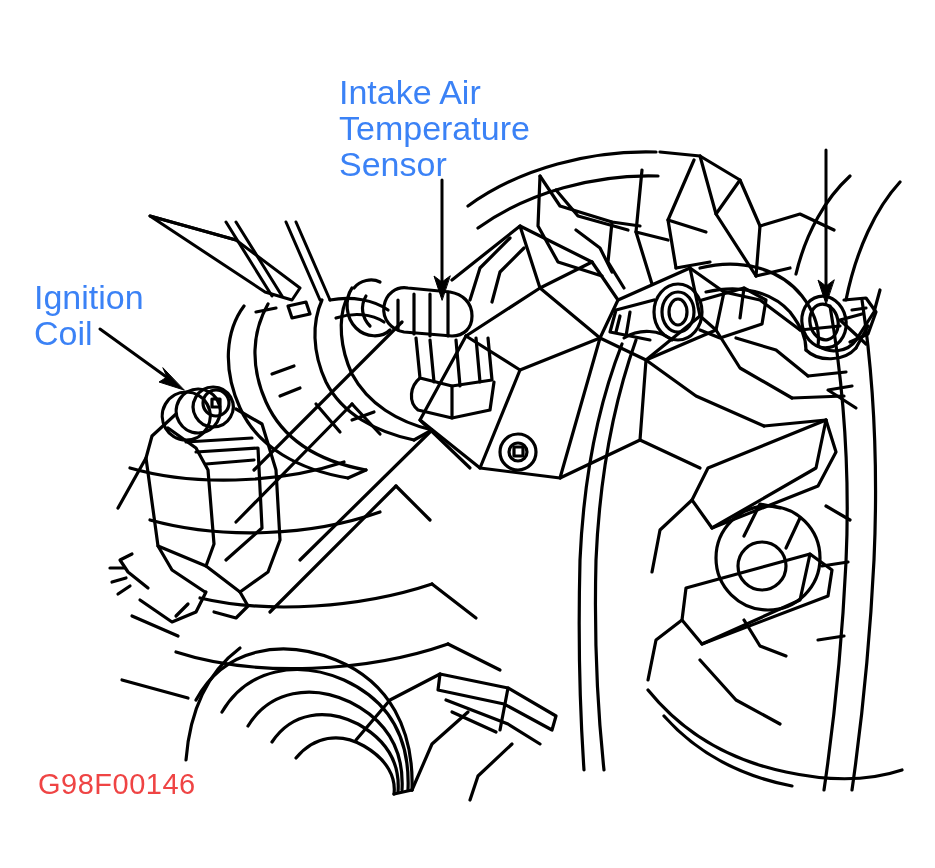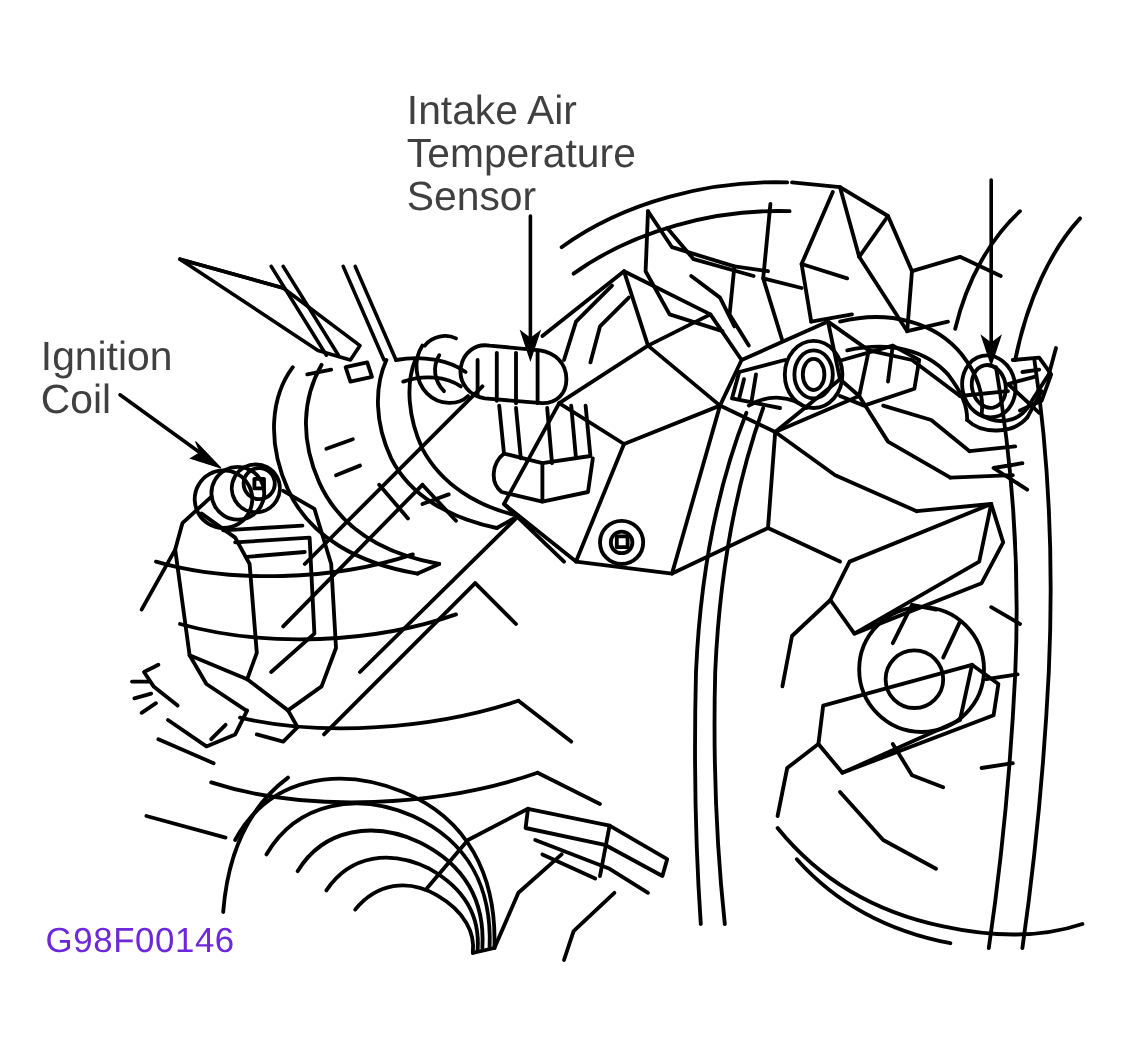--- a/index.html
+++ b/index.html
@@ -21,21 +21,21 @@
   }
   #line-art {
     position: absolute;
     left: 0;
     top: 0;
     width: 935px;
     height: 868px;
   }
   .callout {
     position: absolute;
-    color: #404040;
+    color: #3b82f6;
     font-family: "Liberation Sans", sans-serif;
     font-size: 34px;
     line-height: 36px;
     letter-spacing: 0px;
     white-space: pre-line;
     font-weight: 400;
   }
   #callout-iat {
     left: 339px;
     top: 74px;
@@ -48,21 +48,21 @@
     left: 34px;
     top: 279px;
   }
   #figure-code {
     position: absolute;
     left: 38px;
     top: 768px;
     font-family: "Liberation Sans", sans-serif;
     font-size: 29px;
     line-height: 32px;
-    color: #6d28d9;
+    color: #ef4444;
     letter-spacing: 0.5px;
   }
 </style>
 </head>
 <body>
 
 <div id="figure-root">
 
   <svg id="line-art" viewBox="0 0 935 868" xmlns="http://www.w3.org/2000/svg">
     <g fill="none" stroke="#000000" stroke-width="3.2" stroke-linecap="round" stroke-linejoin="round">

